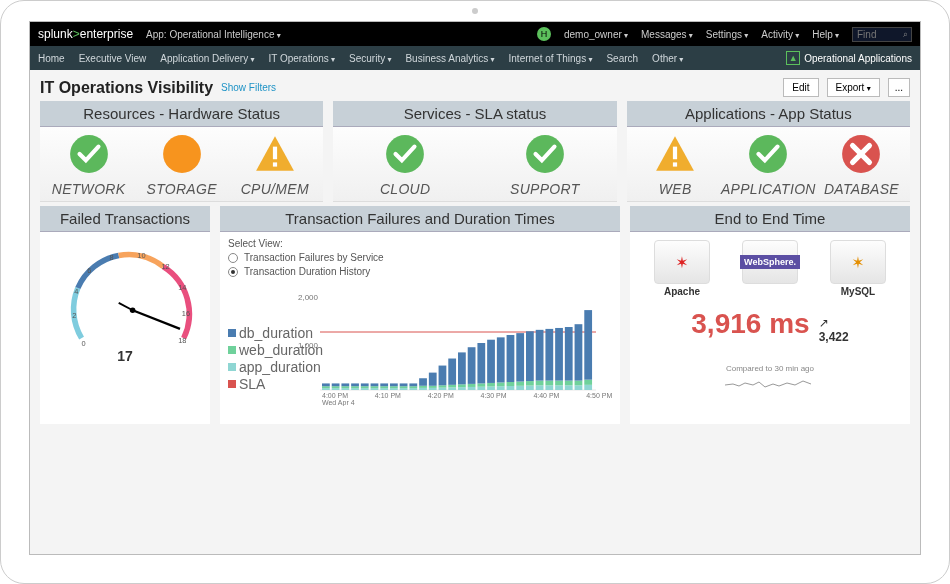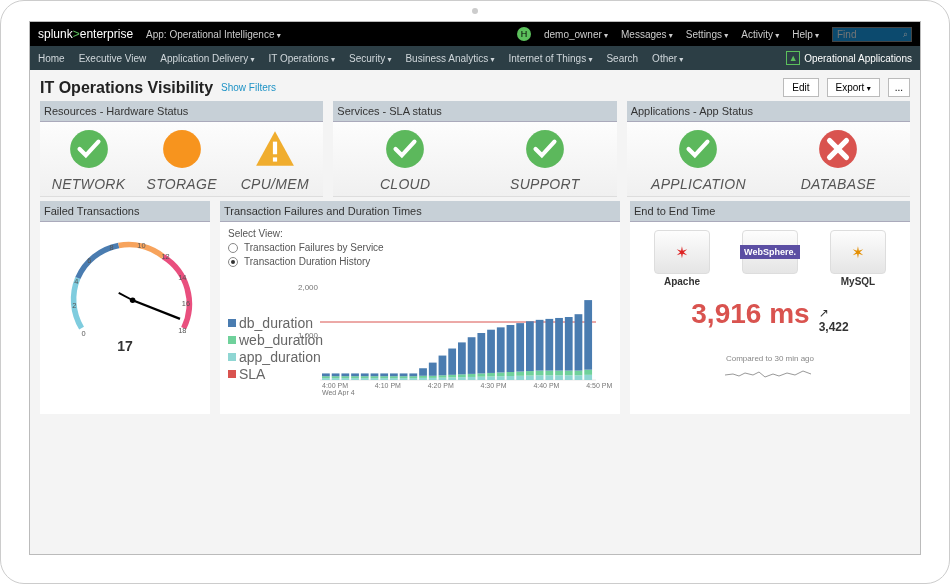--- a/index.html
+++ b/index.html
@@ -8,41 +8,41 @@
 .cam { width: 6px; height: 6px; border-radius: 50%; background: #ccc; position: absolute; top: 7px; left: 50%; transform: translateX(-50%); }
 .screen { width: 100%; height: 100%; border: 1px solid #bbb; overflow: hidden; background: #f4f4f4; }
 
 .topbar { background: #000; color: #ccc; height: 24px; display: flex; align-items: center; padding: 0 8px; gap: 13px; font-size: 10px; }
 .logo { font-size: 12px; color: #fff; }
 .logo .gt { color: #5cc05c; }
 .topbar .spacer { flex: 1; }
 .user-badge { width: 14px; height: 14px; border-radius: 50%; background: #5cc05c; color: #000; display: inline-flex; align-items: center; justify-content: center; font-size: 9px; }
 .top-link { cursor: pointer; }
 .caret::after { content: " ▾"; font-size: 8px; }
-.find { background: #0c4a6e; border: 1px solid #444; color: #aaa; padding: 1px 18px 1px 4px; font-size: 10px; width: 80px; }
+.find { background: #0f172a; border: 1px solid #444; color: #aaa; padding: 1px 18px 1px 4px; font-size: 10px; width: 60px; }
 .find-wrap { position: relative; }
 .find-wrap .mag { position: absolute; right: 4px; top: 2px; font-size: 9px; color: #888; }
 
 .navbar { background: #2c3e45; color: #d0d7db; height: 24px; display: flex; align-items: center; padding: 0 8px; gap: 14px; font-size: 10px; }
 .navbar .spacer { flex: 1; }
 .nav-item { cursor: pointer; }
 .opintel { display: flex; align-items: center; gap: 4px; color: #fff; }
 .opintel-icon { width: 14px; height: 14px; border: 1px solid #5cc05c; display: inline-flex; align-items: center; justify-content: center; color: #5cc05c; font-size: 9px; }
 
 .page-head { display: flex; align-items: center; padding: 8px 10px 4px 10px; gap: 8px; }
 .page-title { font-size: 16px; font-weight: 600; color: #222; }
 .show-filters { color: #1e93c6; font-size: 10px; cursor: pointer; }
 .head-spacer { flex: 1; }
 .btn { border: 1px solid #bbb; background: #fff; padding: 3px 8px; font-size: 10px; cursor: pointer; }
 .btn.sm { padding: 3px 6px; }
 
 .content { padding: 0 10px; }
 .section-row { display: flex; gap: 10px; margin-bottom: 4px; }
 .section-col { flex: 1; }
-.section-head { background: #c7d0d7; padding: 4px 4px; font-size: 11px; color: #333; border-bottom: 1px solid #aab; }
+.section-head { background: #c7d0d7; text-align: center; padding: 4px 12px; font-size: 15px; color: #333; border-bottom: 1px solid #aab; }
 .section-body { background: linear-gradient(#fdfdfd,#f0f0f0); display: flex; justify-content: space-around; padding: 6px 2px 4px 2px; border-bottom: 1px solid #ddd; }
 .status-item { display: flex; flex-direction: column; align-items: center; gap: 4px; width: 70px; cursor: pointer; }
 .status-item .lbl { font-size: 14px; letter-spacing: 0.3px; color: #555; font-style: italic; }
 .ico { width: 42px; height: 42px; }
 .check-ok { fill: #5cb85c; }
 .warn-tri { fill: #f0ad2e; }
 .err-x { fill: #d9534f; }
 .storage-dot { fill: #f7941e; }
 
 .row2 { display: flex; gap: 10px; }
@@ -171,20 +171,28 @@
                     <circle cx="20" cy="20" r="18" class="check-ok"></circle>
                     <path d="M11 20 l6 6 l12 -13" stroke="#fff" stroke-width="4" fill="none" stroke-linecap="round"></path>
                   </svg></span>
                 <span class="lbl">SUPPORT</span>
               </div>
             </div>
   </div>
   <div class="section-col">
     <div class="section-head">Applications - App Status</div>
     <div class="section-body" id="apps-body">
+              <div class="status-item">
+                <span><svg class="ico" viewBox="0 0 40 40">
+                    <path d="M20 3 L38 36 L2 36 Z" class="warn-tri"></path>
+                    <rect x="18" y="13" width="4" height="12" fill="#fff"></rect>
+                    <rect x="18" y="28" width="4" height="4" fill="#fff"></rect>
+                  </svg></span>
+                <span class="lbl">WEB</span>
+              </div>
               <div class="status-item">
                 <span><svg class="ico" viewBox="0 0 40 40">
                     <circle cx="20" cy="20" r="18" class="check-ok"></circle>
                     <path d="M11 20 l6 6 l12 -13" stroke="#fff" stroke-width="4" fill="none" stroke-linecap="round"></path>
                   </svg></span>
                 <span class="lbl">APPLICATION</span>
               </div>
               <div class="status-item">
                 <span><svg class="ico" viewBox="0 0 40 40">
                     <circle cx="20" cy="20" r="18" class="err-x"></circle>

